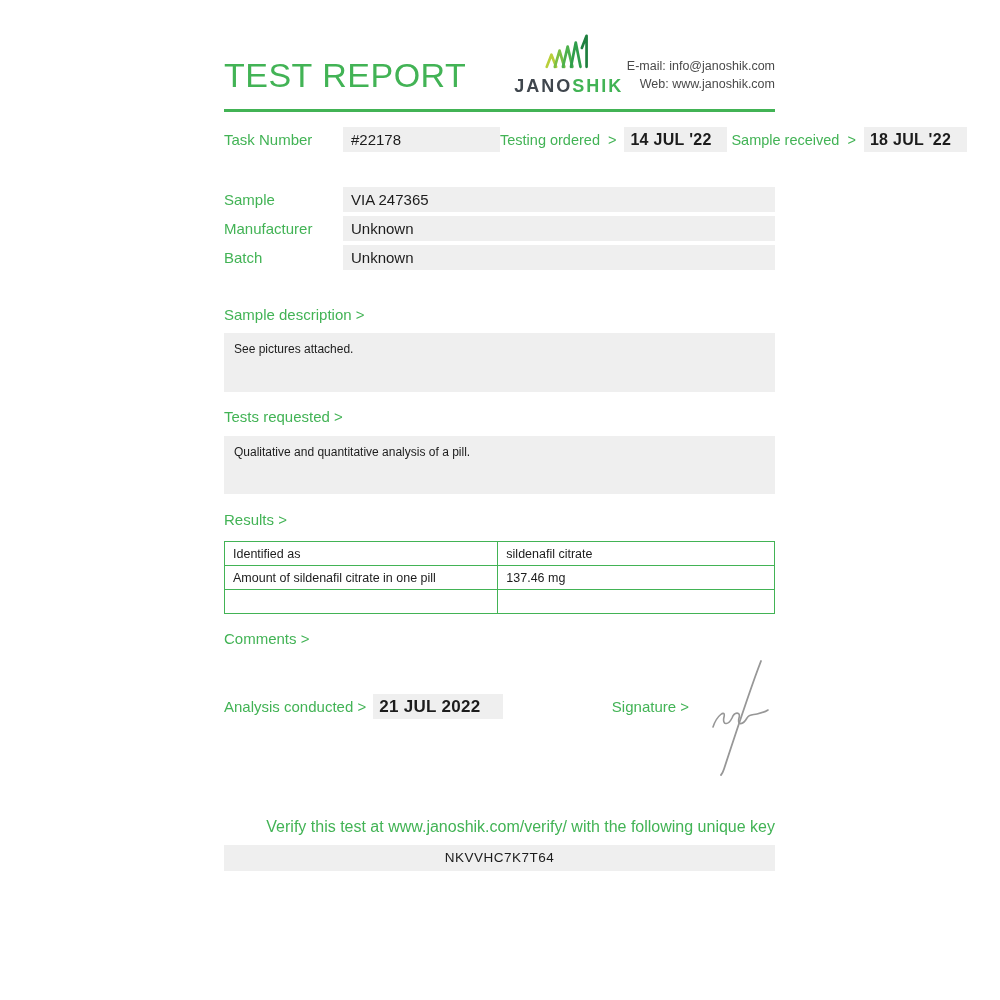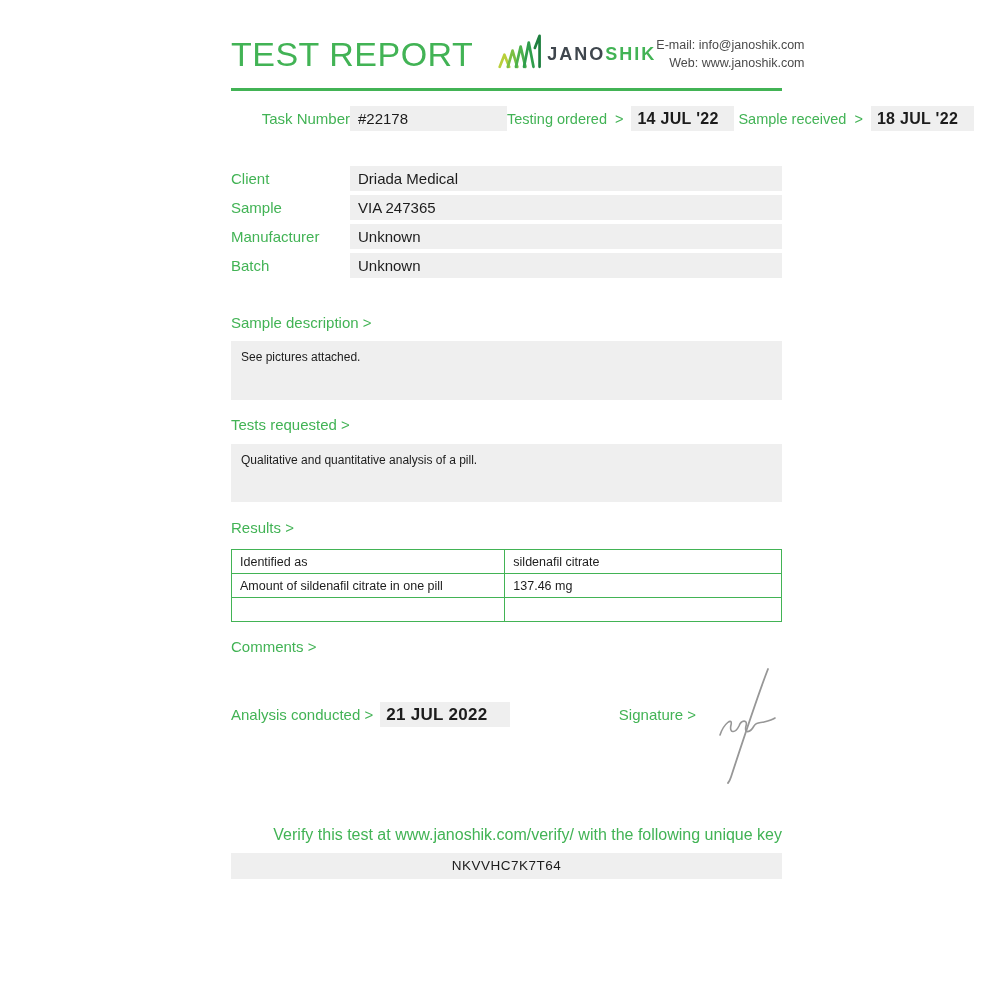--- a/index.html
+++ b/index.html
@@ -12,48 +12,48 @@
   }
   *{margin:0;padding:0;box-sizing:border-box;}
   html,body{background:#fff;}
   body{
     width:1000px;height:1000px;
     font-family:"Liberation Sans","DejaVu Sans",sans-serif;
     color:var(--text-dark);
     overflow:hidden;
   }
   .page{position:relative;width:1000px;height:1000px;background:#fff;}
-  .content{position:absolute;left:231px;top:0;width:551px;}
+  .content{position:absolute;left:224px;top:0;width:551px;}
 
   
   .header{display:flex;align-items:flex-end;margin-top:30px;}
   .title{
     font-size:34px;font-weight:400;letter-spacing:.5px;
     color:var(--accent-green);line-height:1;white-space:nowrap;margin-bottom:3px;
   }
-  .logo{display:flex;flex-direction:row;align-items:center;margin-left:24px;}
+  .logo{display:flex;flex-direction:column;align-items:center;margin-left:48px;}
   .logo-icon{display:block;}
   .logo-text{font-size:18px;font-weight:700;letter-spacing:2px;line-height:1;margin-top:3px;white-space:nowrap;}
   .logo-dark{color:var(--brand-dark);}
   .logo-green{color:var(--accent-green);}
   .contact{margin-left:auto;text-align:right;font-size:12.5px;line-height:1.45;color:var(--contact-gray);margin-bottom:2px;white-space:nowrap;}
 
   .divider{margin-top:14px;height:3px;background:var(--accent-green);}
 
   
   .field-label{color:var(--accent-green);font-size:15px;white-space:nowrap;}
   .value-box{
     background:var(--box-gray);height:25px;line-height:25px;
     padding-left:8px;font-size:15px;color:var(--text-dark);white-space:nowrap;
   }
 
   
   .task-band{display:flex;margin-top:15px;}
   .task-row{display:flex;align-items:center;}
-  .task-row .field-label{width:119px;text-align:right;}
+  .task-row .field-label{width:119px;}
   .task-box{width:157px;}
   .dates{margin-left:auto;display:flex;gap:4px;}
   .date-row{display:flex;align-items:center;justify-content:flex-end;}
   .date-row .field-label{font-size:14.5px;}
   .arrow{color:var(--accent-green);font-size:14.5px;margin:0 8px;}
   .date-box{width:103px;padding-left:6px;font-weight:700;font-size:16px;letter-spacing:.3px;}
 
   
   .info{margin-top:35px;}
   .info-row{display:flex;align-items:center;margin-bottom:4px;}
@@ -138,24 +138,20 @@
         </div>
         <div class="date-row">
           <span class="field-label">Sample received</span>
           <span class="arrow">&gt;</span>
           <div class="value-box date-box"><span>18 JUL '22</span></div>
         </div>
       </div>
     </div>
 
     <div class="info">
-      <div class="info-row">
-        <span class="field-label">Client</span>
-        <div class="value-box"><span>Driada Medical</span></div>
-      </div>
       <div class="info-row">
         <span class="field-label">Sample</span>
         <div class="value-box"><span>VIA 247365</span></div>
       </div>
       <div class="info-row">
         <span class="field-label">Manufacturer</span>
         <div class="value-box"><span>Unknown</span></div>
       </div>
       <div class="info-row">
         <span class="field-label">Batch</span>

